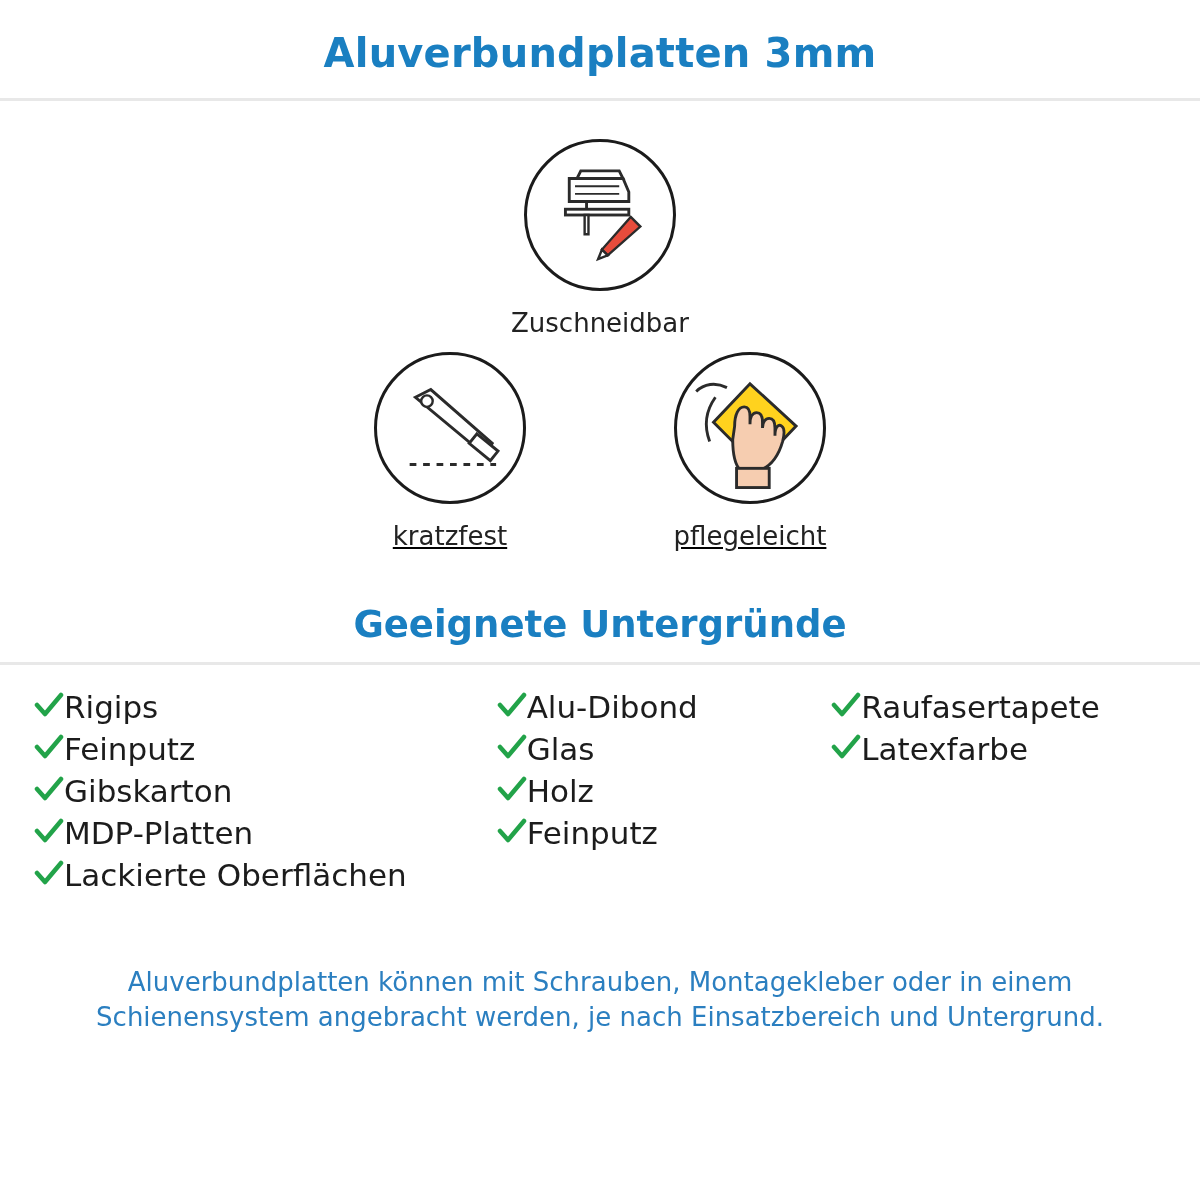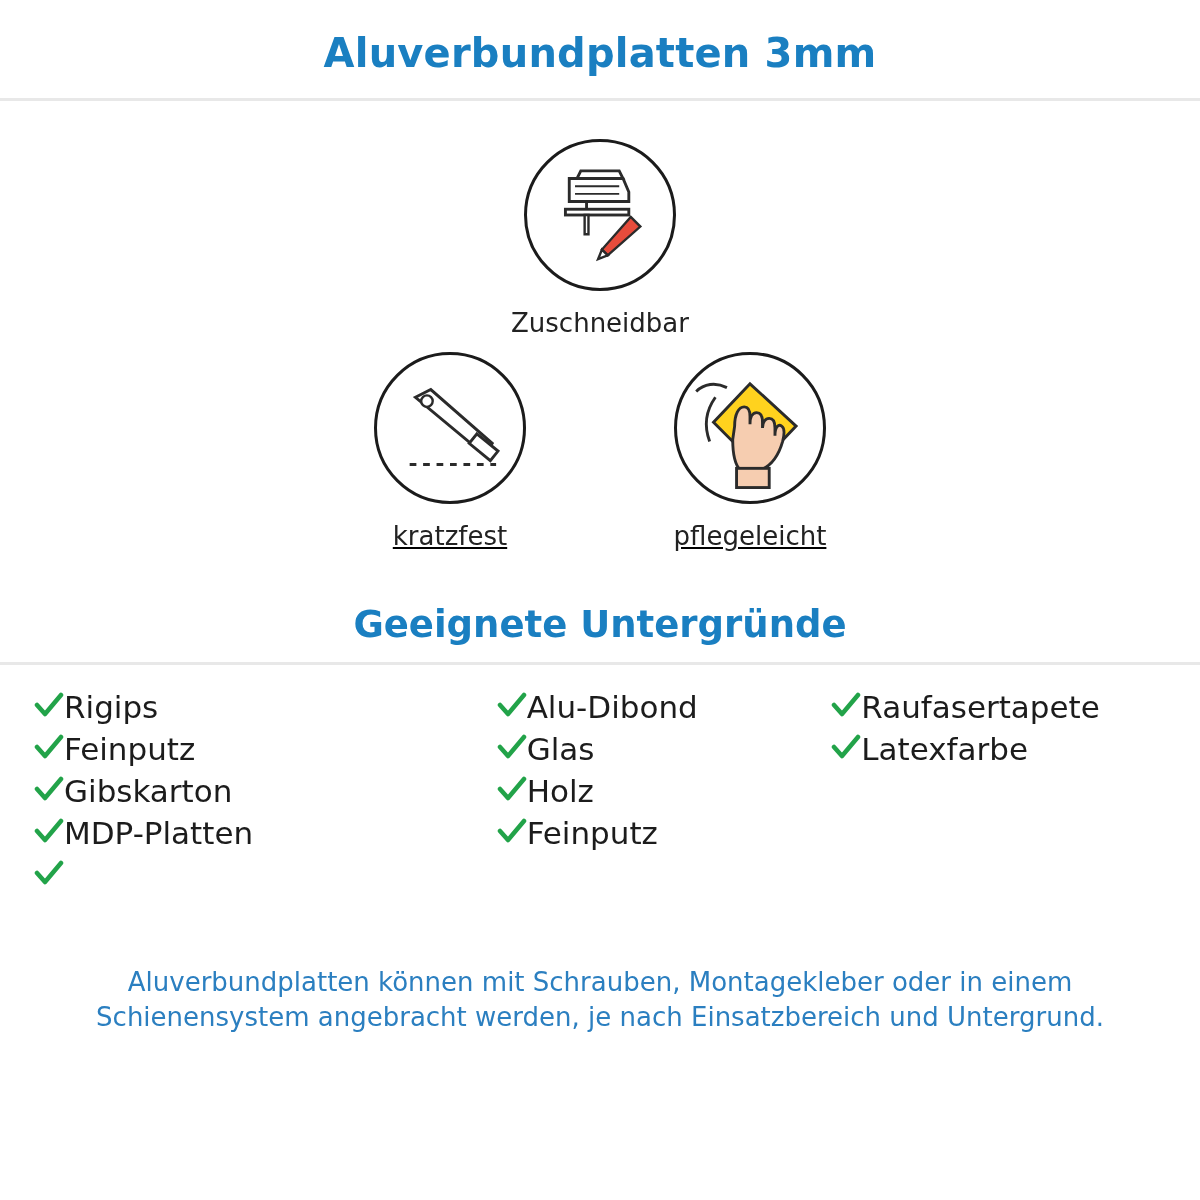--- a/index.html
+++ b/index.html
@@ -215,20 +215,21 @@
       <div class="gitem">
         <svg class="check" viewBox="0 0 30 30">
             <path d="M3 15 L11 24 L27 5" fill="none" stroke="#22a349" stroke-width="4.5" stroke-linecap="round" stroke-linejoin="round"></path>
           </svg>
         <span class="gtext">MDP-Platten</span>
       </div>
       <div class="gitem">
         <svg class="check" viewBox="0 0 30 30">
             <path d="M3 15 L11 24 L27 5" fill="none" stroke="#22a349" stroke-width="4.5" stroke-linecap="round" stroke-linejoin="round"></path>
           </svg>
+        <span class="gtext">Lackierte Oberflächen</span>
       </div>
     </div>
 
     <div class="gcol c2">
       <div class="gitem">
         <svg class="check" viewBox="0 0 30 30">
             <path d="M3 15 L11 24 L27 5" fill="none" stroke="#22a349" stroke-width="4.5" stroke-linecap="round" stroke-linejoin="round"></path>
           </svg>
         <span class="gtext">Alu-Dibond</span>
       </div>

